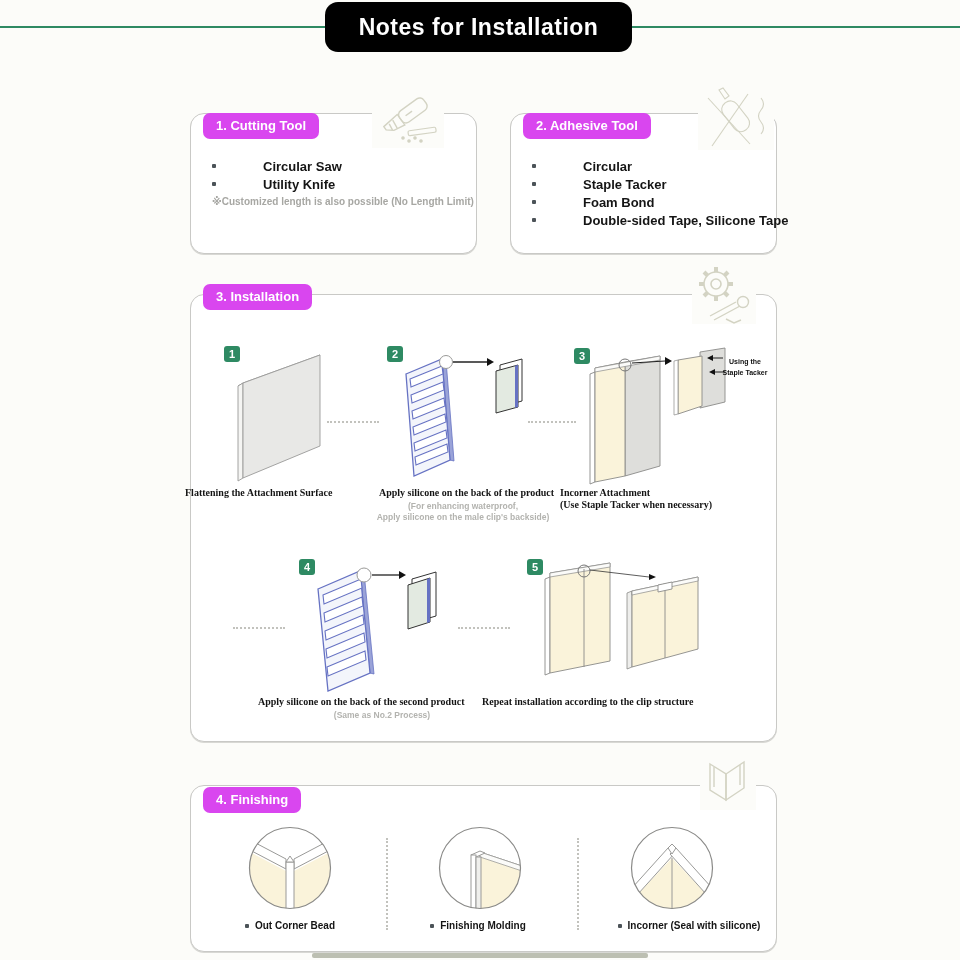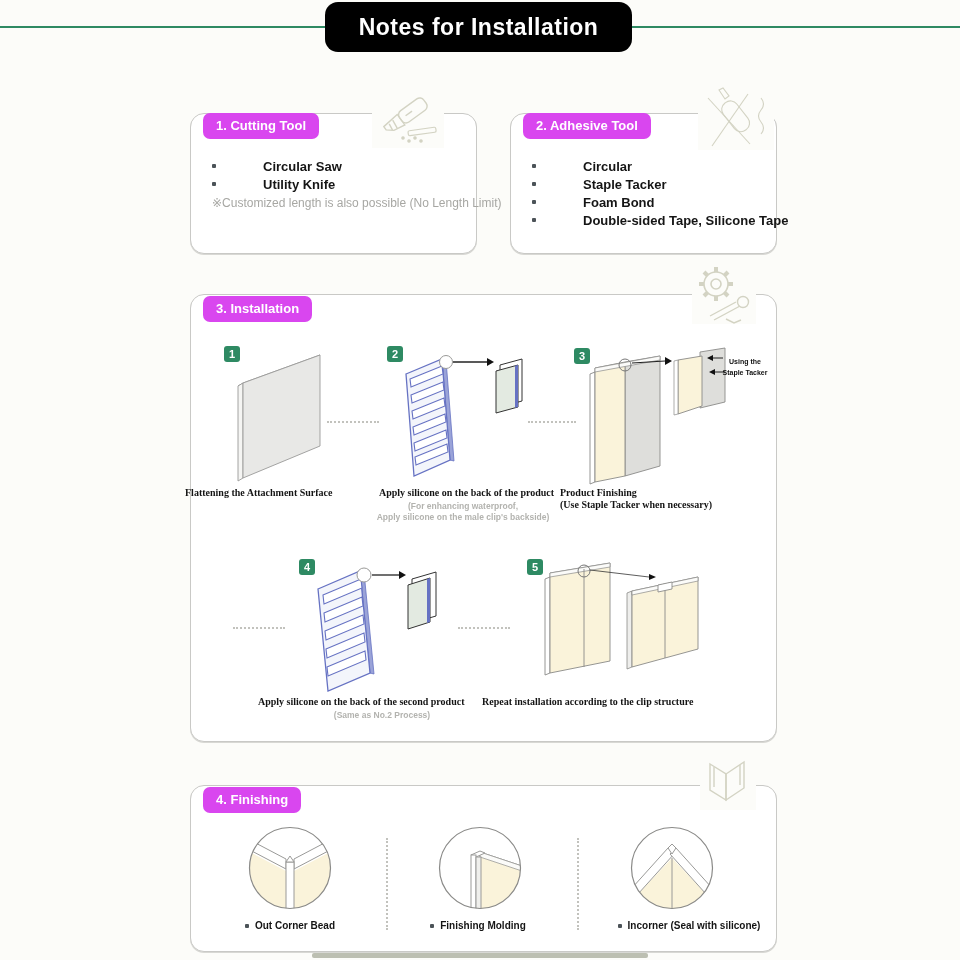--- a/index.html
+++ b/index.html
@@ -10,21 +10,21 @@
   .title-line{top:26px;left:0;width:960px;height:2px;background:#2e8a63;}
   .title-banner{top:2px;left:325px;width:307px;height:50px;background:#000000;border-radius:13px;
     color:#fff;font-size:23px;font-weight:bold;text-align:center;line-height:50px;letter-spacing:.5px;z-index:2;}
   
   .box{border:1px solid #c9c9c6;border-radius:14px;background:#fff;box-shadow:0 1px 0 #d8d8d4;}
   .sec-label{background:#d946ef;color:#fff;font-size:13px;font-weight:bold;height:26px;line-height:26px;
     padding:0 13px;border-radius:7px;z-index:3;white-space:nowrap;}
   
   .tool-item{display:flex;align-items:center;height:18px;font-size:13px;font-weight:bold;color:#151515;gap:40px;}
   .dot{width:4px;height:4px;background:#4c5358;border-radius:1px;margin-right:7px;flex:0 0 auto;}
-  .note{font-size:12px;color:#a7a7a3;font-weight:400;}
+  .note{font-size:10px;color:#a7a7a3;font-weight:700;}
   
   .badge{width:16px;height:16px;background:#2e8a63;border-radius:3px;color:#fff;font-size:11px;
     font-weight:bold;text-align:center;line-height:16px;z-index:3;}
   .caption{font-size:10px;font-weight:bold;color:#141414;text-align:left;line-height:12px;font-family:Liberation Serif, serif;}
   .subcap{font-size:8.5px;font-weight:600;color:#b3b3af;text-align:center;line-height:11px;}
   .hdots{border-top:2px dotted #c2c2bd;height:0;}
   .vdots{border-left:2px dotted #c2c2bd;width:0;}
   .annot{font-size:7px;font-weight:bold;color:#111;text-align:center;line-height:11px;}
   
   .fin-label{display:flex;align-items:center;justify-content:center;font-size:10px;font-weight:bold;color:#141414;}
@@ -96,21 +96,21 @@
     <span class="dot"></span>
     <span>Foam Bond</span>
   </div>
   <div class="tool-item">
     <span class="dot"></span>
     <span>Double-sided Tape, Silicone Tape</span>
   </div>
 </div>
 
 <div class="abs box" style="left:190px;top:294px;width:585px;height:446px;"></div>
-<div class="abs sec-label" style="left:203px;top:296px;">3. Installation</div>
+<div class="abs sec-label" style="left:203px;top:284px;">3. Installation</div>
 <div class="abs icon" style="left:692px;top:262px;width:64px;height:62px;">
   <svg width="64" height="62" viewBox="0 0 64 62">
     <g stroke="#d3d3c3" stroke-width="1.6" fill="none">
       <circle cx="24" cy="22" r="12"></circle>
       <circle cx="24" cy="22" r="5"></circle>
     </g>
     <g stroke="#d3d3c3" stroke-width="4" fill="none">
       <line x1="36" y1="22" x2="41" y2="22"></line>
         <line x1="12" y1="22" x2="7" y2="22"></line>
       <line x1="24" y1="34" x2="24" y2="39"></line>
@@ -188,21 +188,21 @@
 </div>
 <div class="abs annot" style="left:718px;top:356px;width:54px;">
   <div>Using the</div>
   <div>Staple Tacker</div>
 </div>
 
 <div class="abs caption" style="left:185px;top:487px;width:180px;">Flattening the Attachment Surface</div>
 <div class="abs caption" style="left:355px;top:487px;width:200px;margin-left:24px;">Apply silicone on the back of the product</div>
 <div class="abs subcap" style="left:363px;top:501px;width:200px;">(For enhancing waterproof,</div>
 <div class="abs subcap" style="left:363px;top:512px;width:200px;">Apply silicone on the male clip's backside)</div>
-<div class="abs caption" style="left:560px;top:487px;width:200px;">Product Finishing</div>
+<div class="abs caption" style="left:560px;top:487px;width:200px;">Incorner Attachment</div>
 <div class="abs caption" style="left:560px;top:499px;width:200px;">(Use Staple Tacker when necessary)</div>
 
 <div class="abs hdots" style="left:233px;top:627px;width:52px;"></div>
 <div class="abs" style="left:310px;top:563px;">
   <svg width="135" height="132" viewBox="0 0 135 132">
     <polygon points="50,8 54,9 64,111 60,110" fill="#9aa3d8" stroke="#6672c3" stroke-width="0.8"></polygon>
     <polygon points="8,26 50,8 60,110 18,128" fill="#f3f5fb" stroke="#6672c3" stroke-width="1.3"></polygon>
     <g fill="#ffffff" stroke="#6672c3" stroke-width="1.1">
       <polygon points="13,32 51,16 52,25 14,41"></polygon>
       <polygon points="14,50 52,34 53,43 15,59"></polygon>

